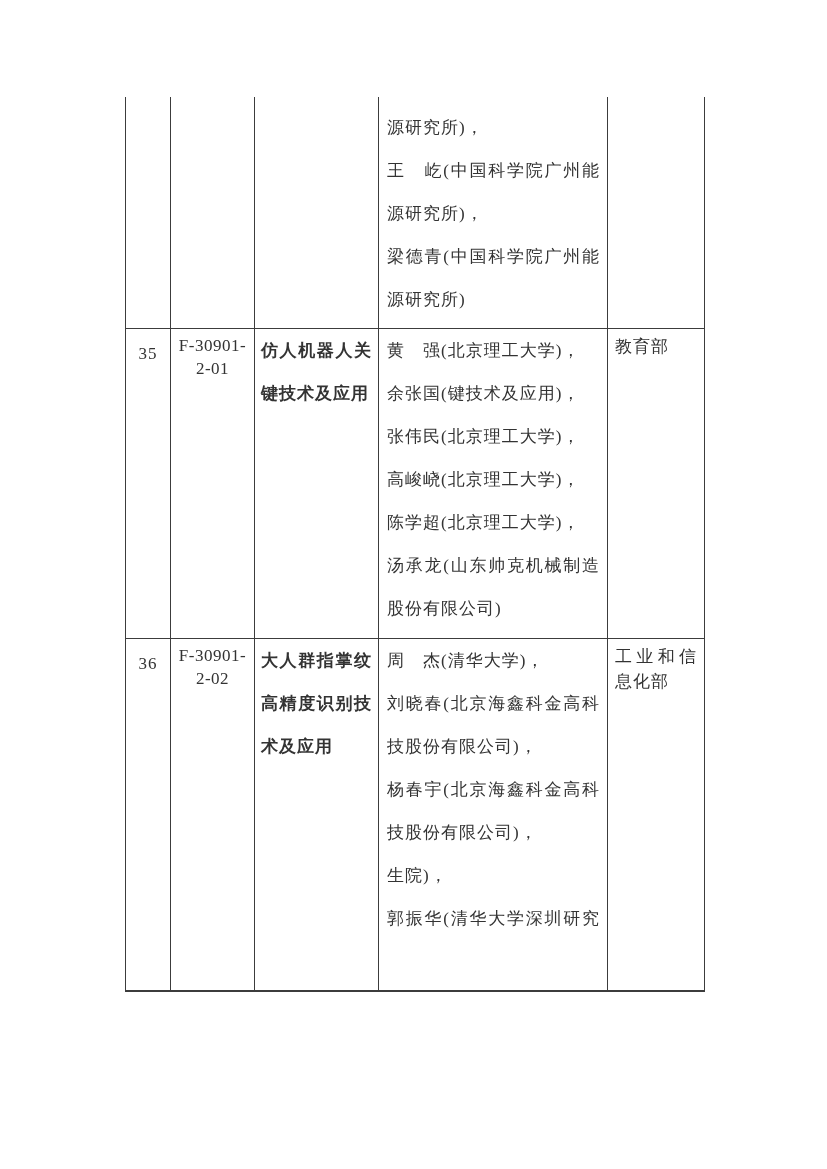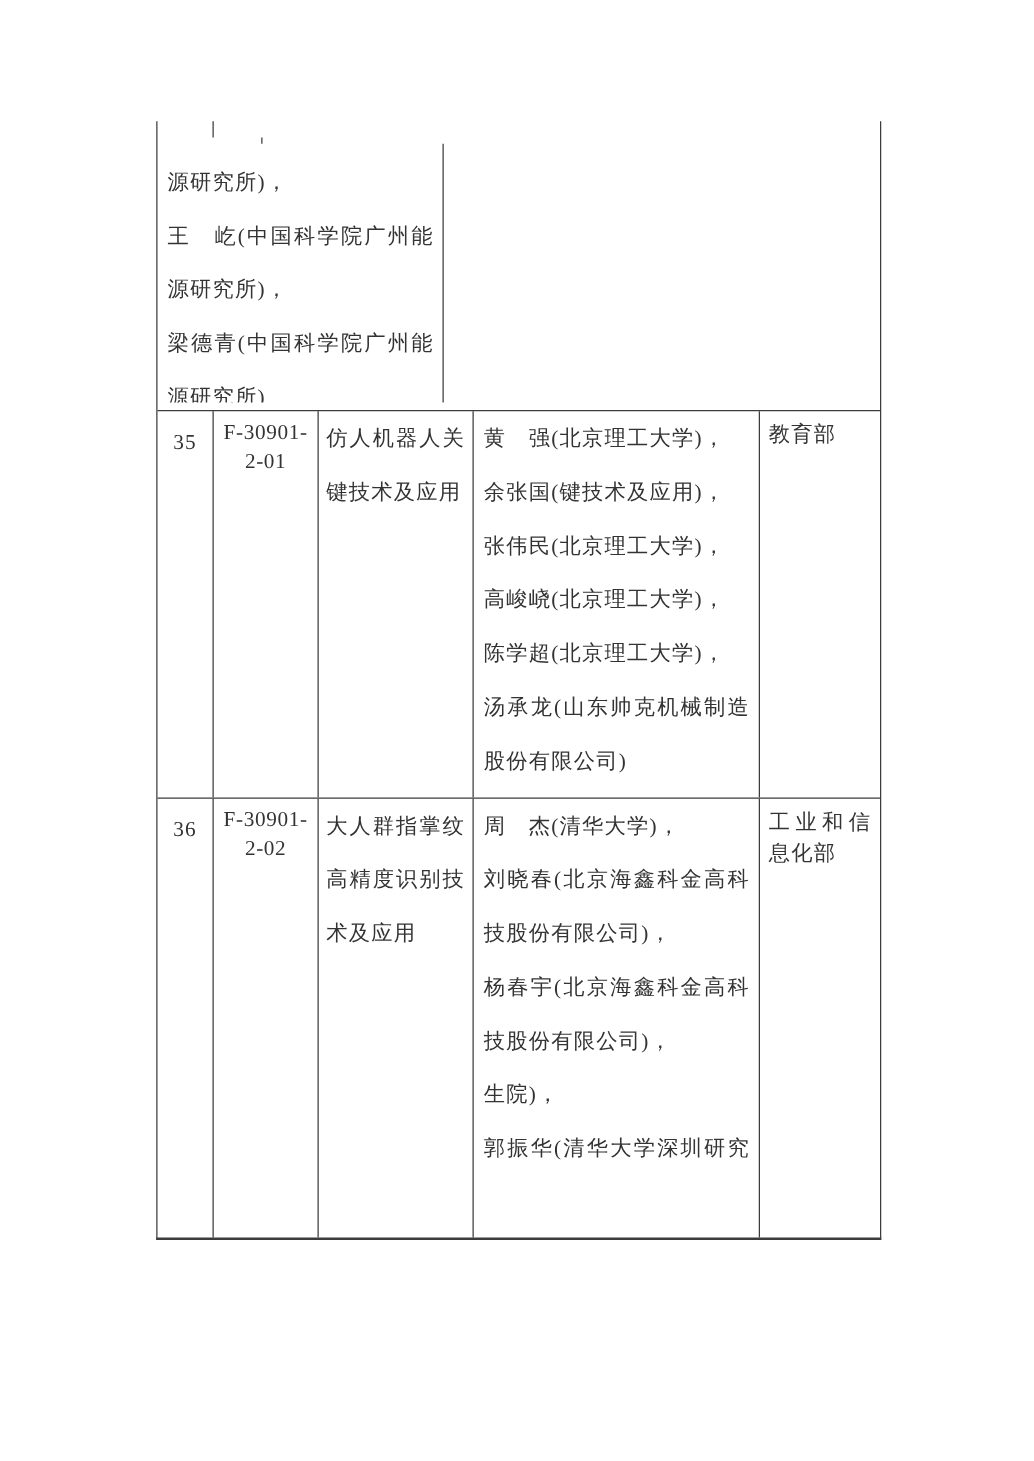--- a/index.html
+++ b/index.html
@@ -15,35 +15,35 @@
     position: absolute;
     left: 125px;
     top: 97px;
     width: 580px;
     border-left: 1px solid #3c3c3c;
     border-right: 1px solid #3c3c3c;
     border-bottom: 2px solid #3c3c3c;
   }
   .row { display: flex; width: 100%; }
   .row + .row { border-top: 1px solid #3c3c3c; }
-  .row-cont  { height: 231px; flex-direction: column; }
+  .row-cont  { height: 231px; }
   .row-35    { height: 310px; }
   .row-36    { height: 352px; justify-content: flex-end; }
   .cell {
     border-right: 1px solid #3c3c3c;
     overflow: hidden;
     font-size: 17px;
     letter-spacing: 1px;
   }
   .cell:last-child { border-right: none; }
   .c-num  { width: 45px;  text-align: center; line-height: 23px; padding-top: 13px; }
   .c-code { width: 84px;  text-align: center; line-height: 23px; padding-top: 5px; letter-spacing: 0.5px; }
-  .c-name { width: 124px; line-height: 43px; padding: 0 6px 0 6px; }
+  .c-name { width: 124px; line-height: 43px; padding: 0 6px 0 6px; font-weight: bold; }
   .c-people { width: 229px; line-height: 43px; padding: 0 7px 0 8px; }
-  .c-unit { width: 96px;  line-height: 25px; padding: 6px 7px 0 7px; }
+  .c-unit { width: 96px;  line-height: 25px; padding: 6px 7px 0 7px; font-family: Liberation Mono, monospace; }
   .row-cont .c-people { padding-top: 9px; }
   .ln { display: block; }
   .j  { text-align: justify; text-align-last: justify; }
 </style>
 </head>
 <body>
 
 <div class="doc-table">
 
   <div class="row row-cont">

